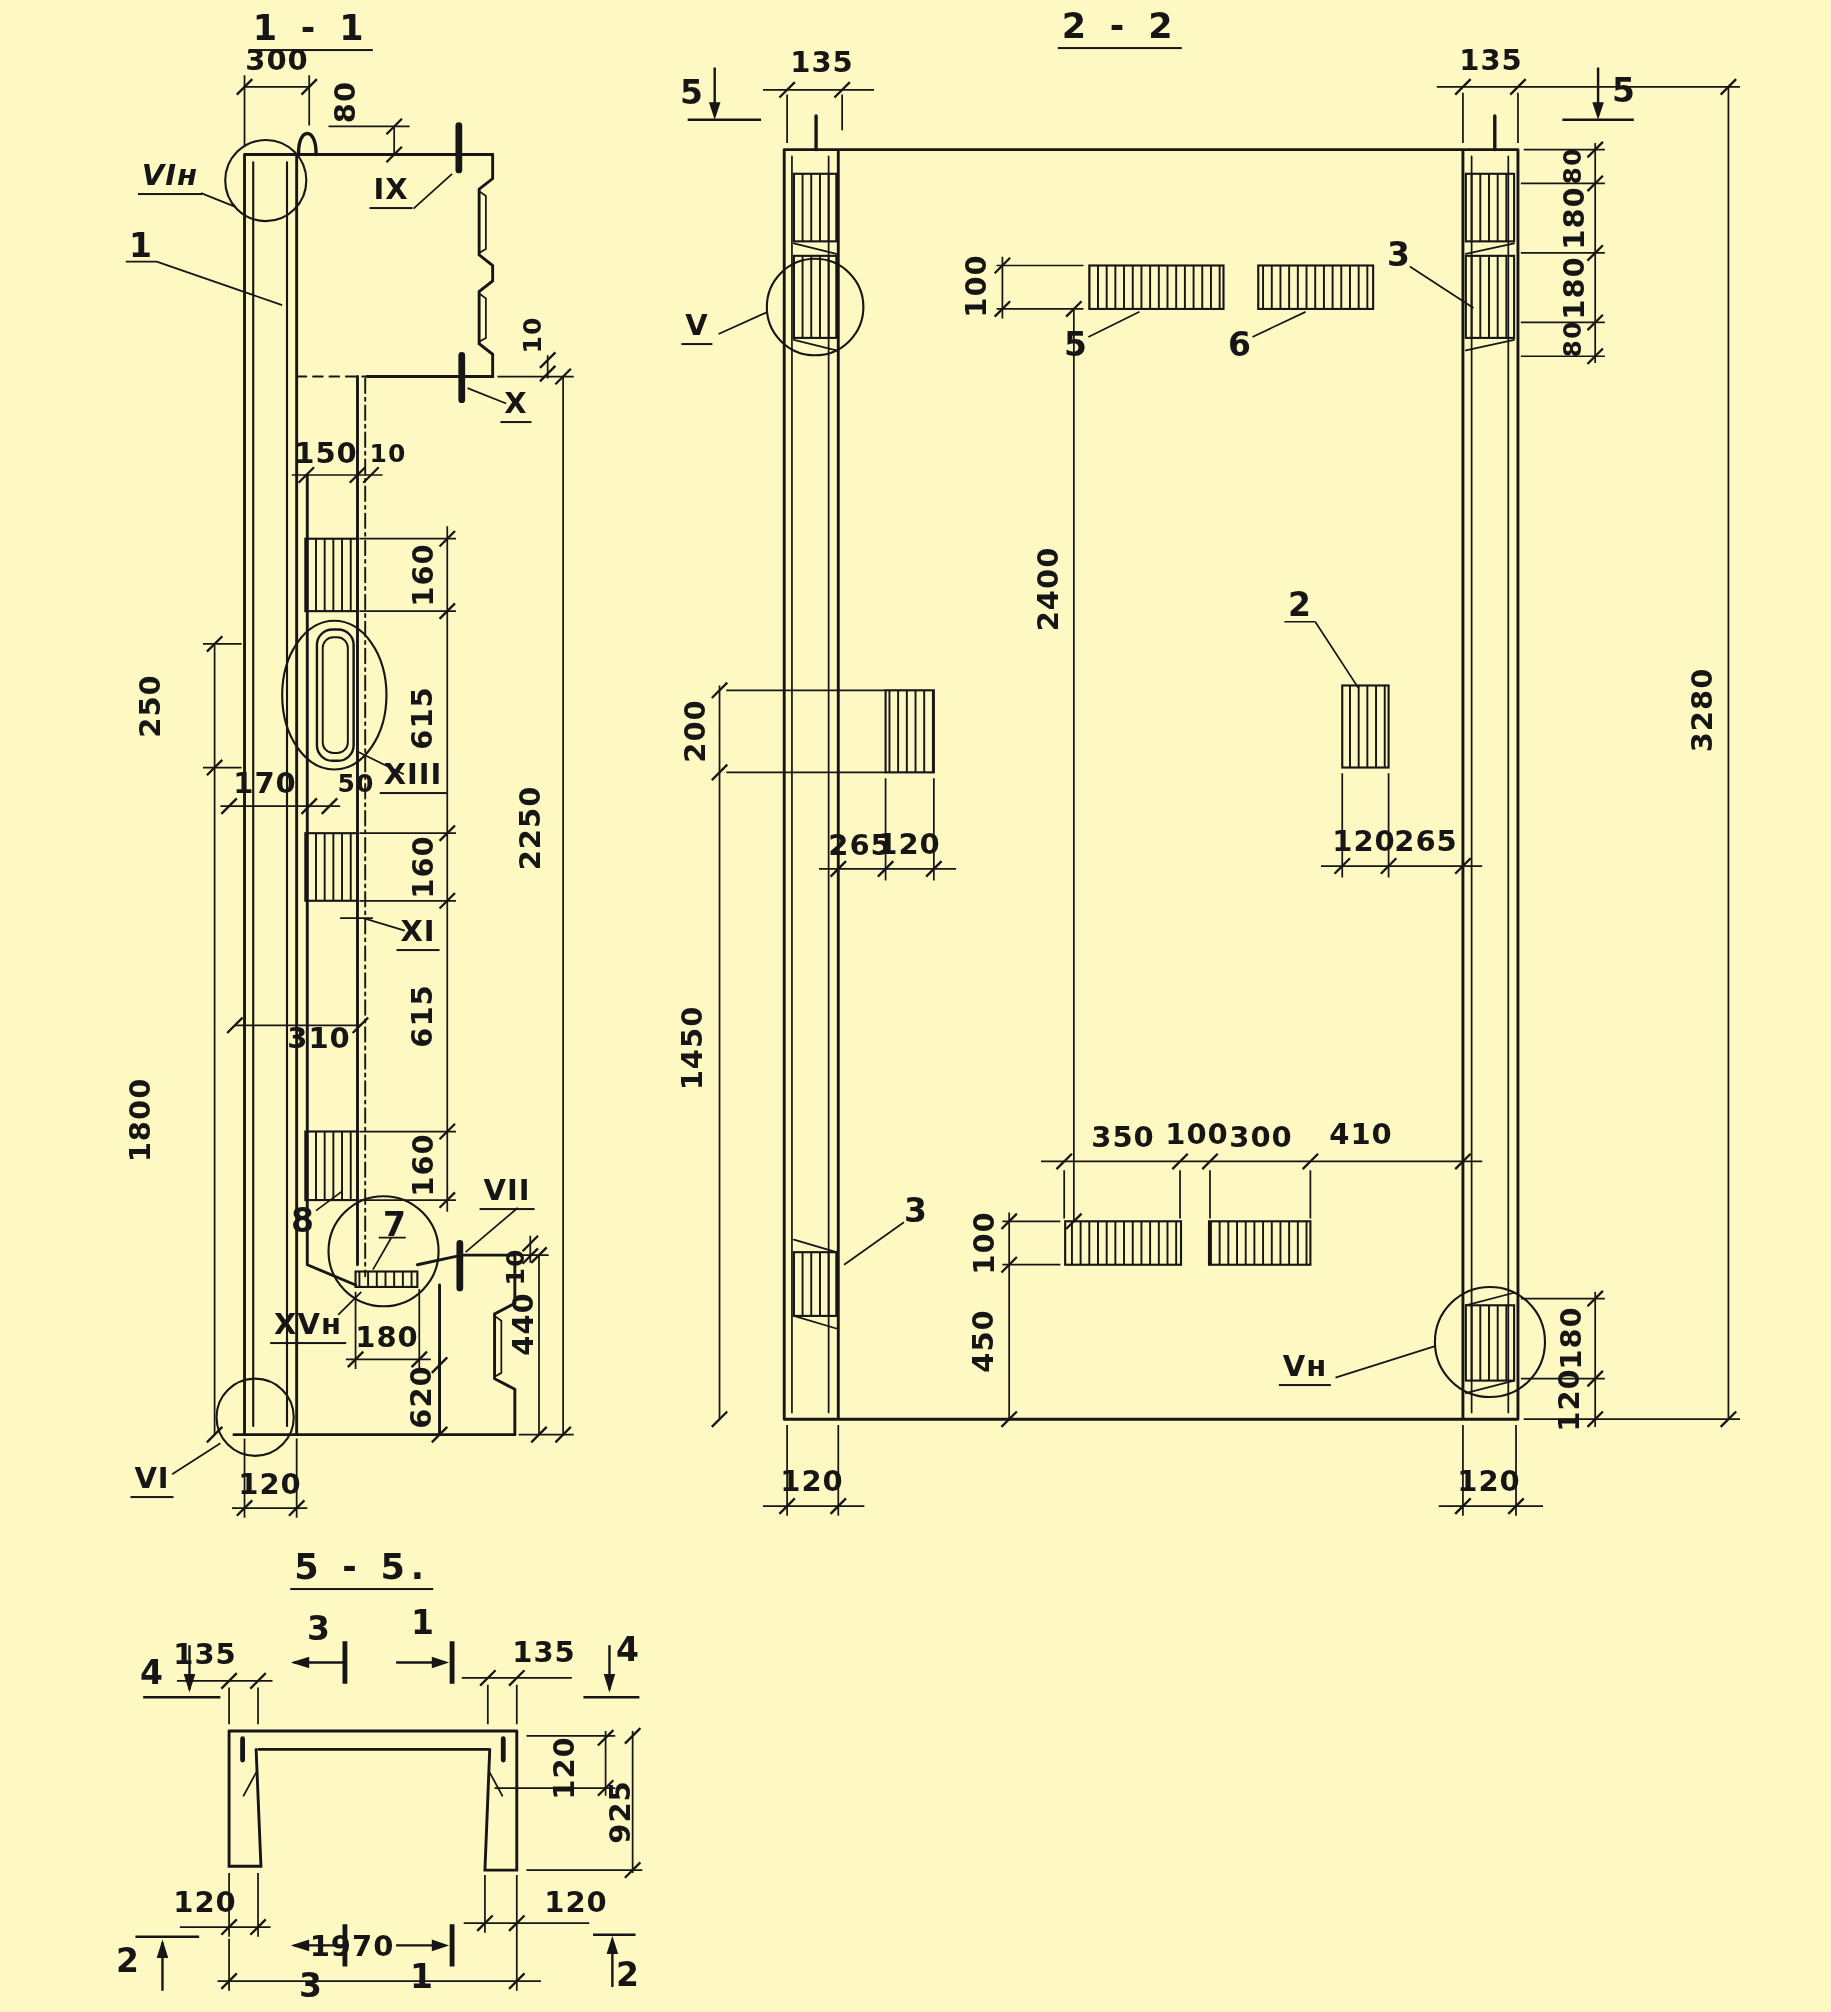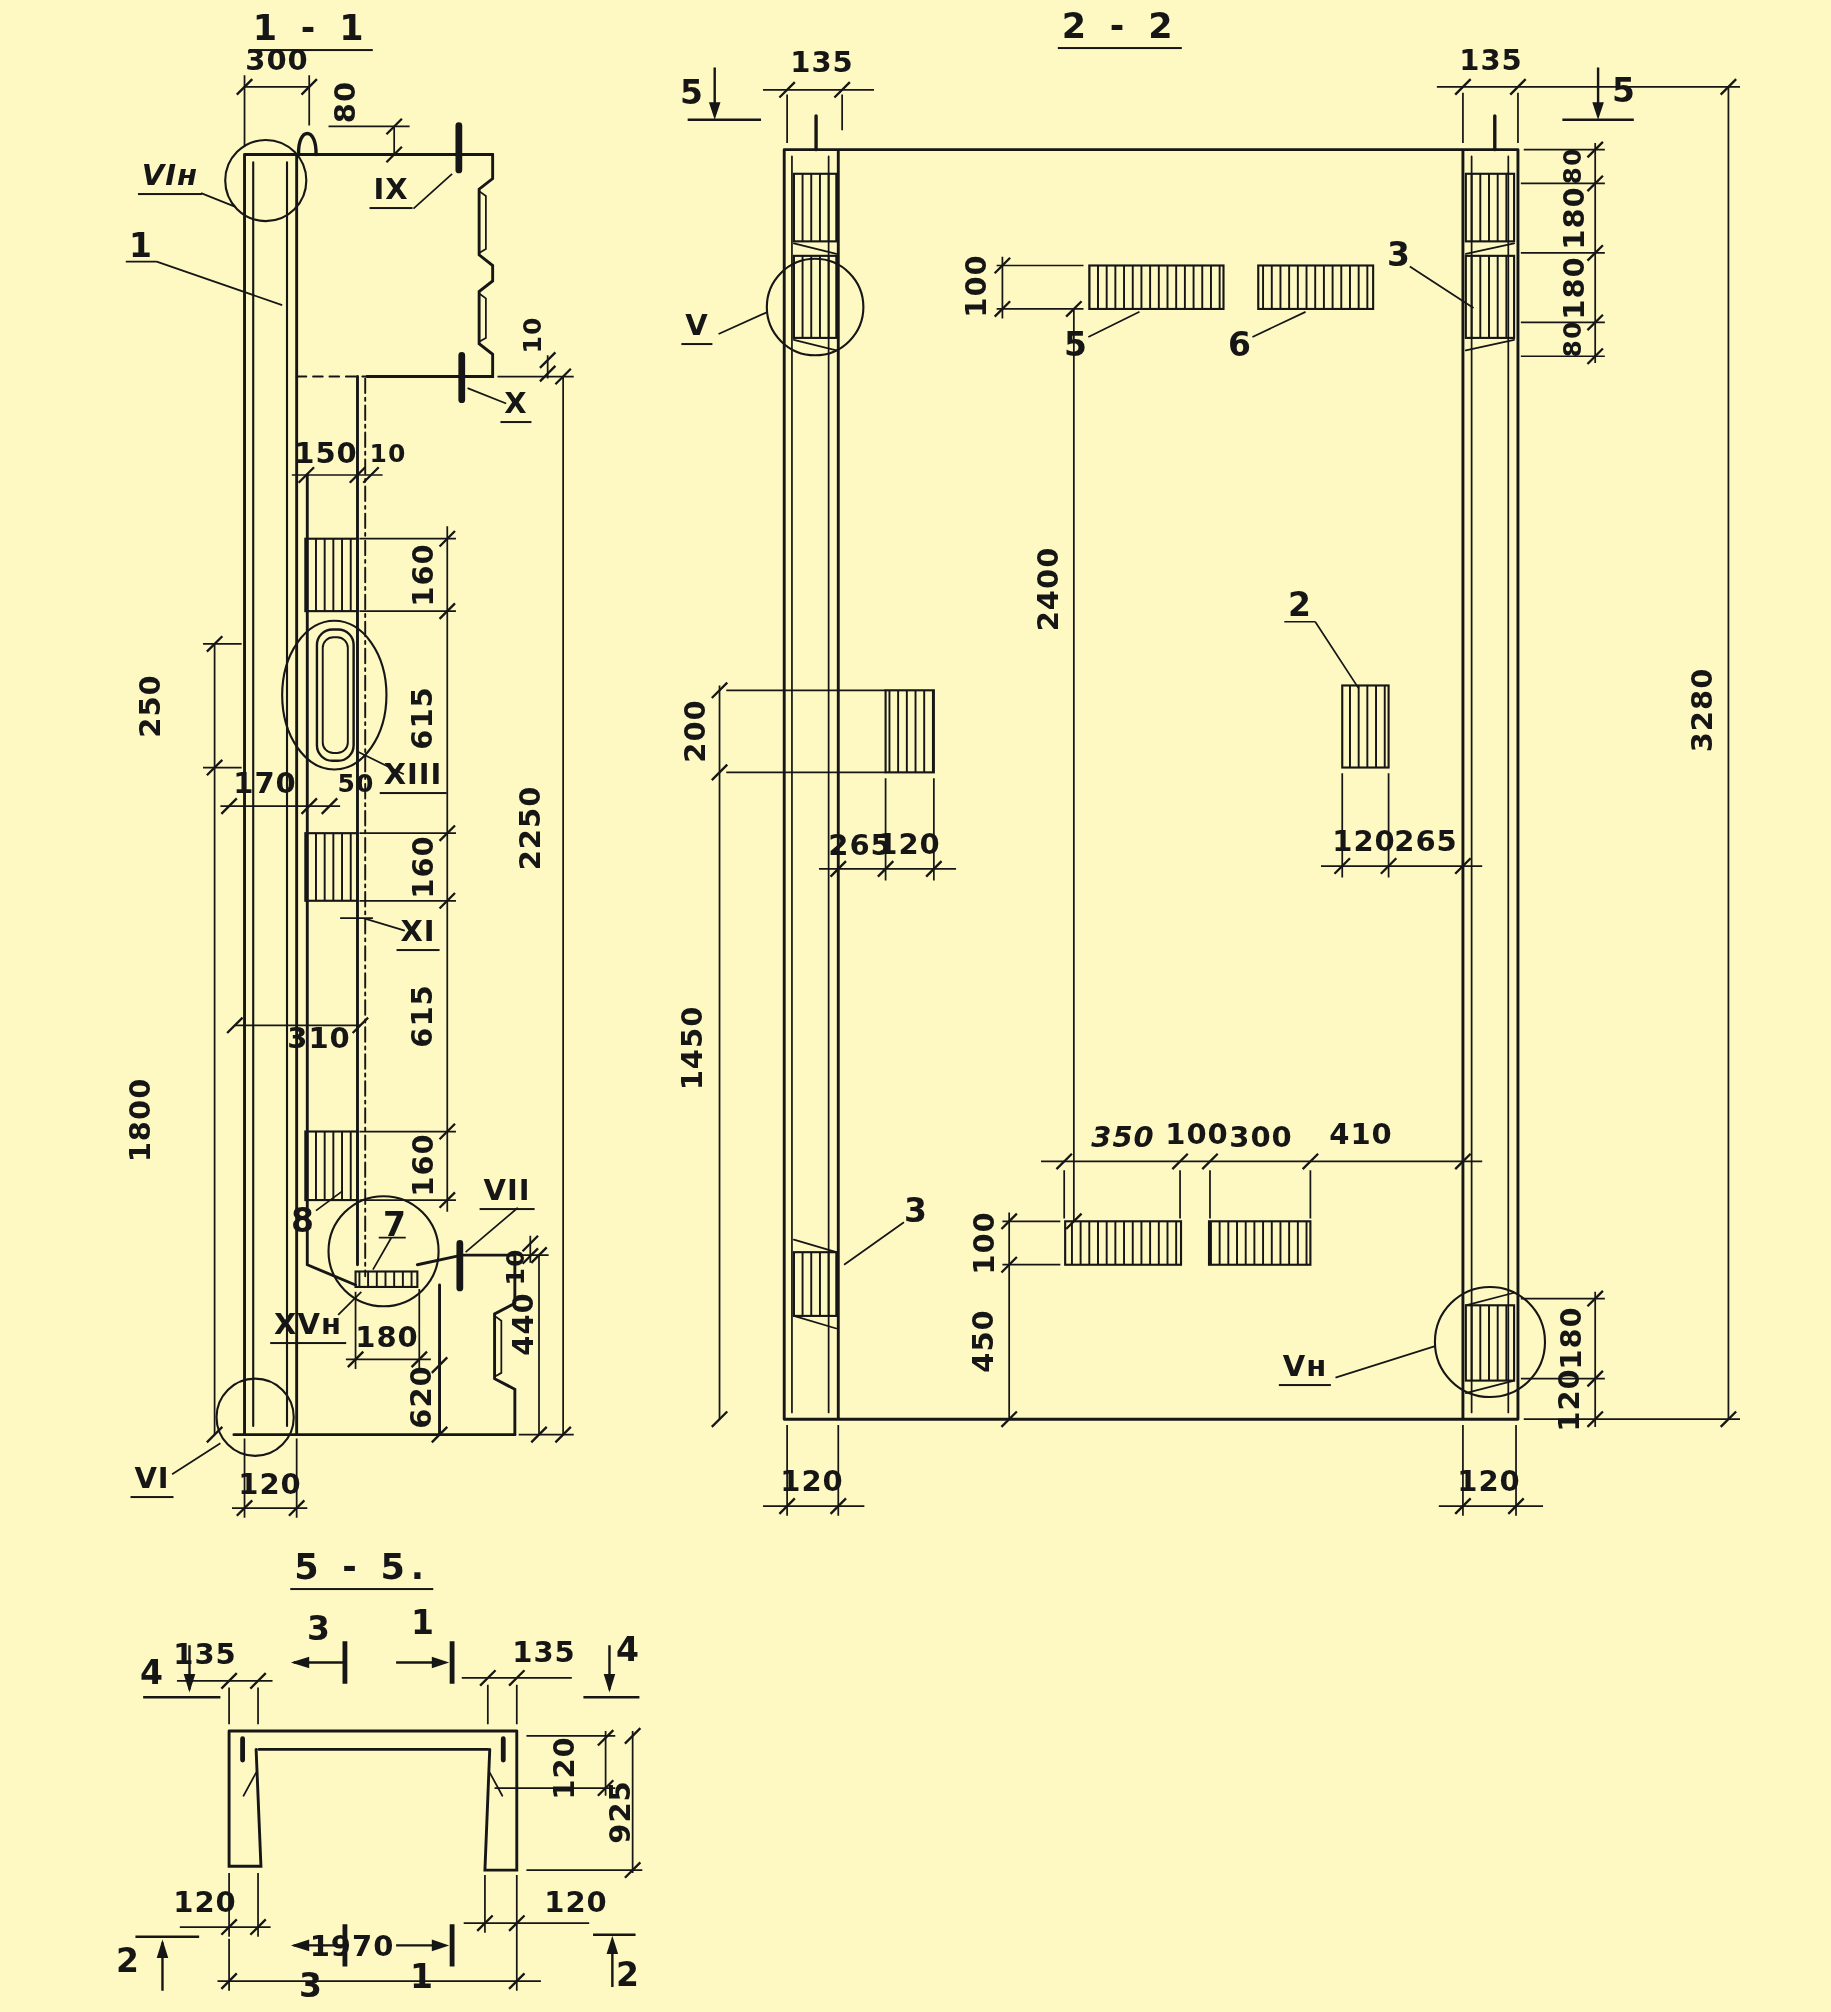--- a/index.html
+++ b/index.html
@@ -251,21 +251,21 @@
       <span class="ann ul" style="left: 697px; top: 328px;">V</span>
       <span class="ann rot" style="left: 1702px; top: 710px;">3280</span>
       <span class="ann rot" style="left: 1048px; top: 589px;">2400</span>
       <span class="ann" style="left: 1300px; top: 604px; font-size: 33px;">2</span>
       <span class="ann rot" style="left: 695px; top: 731px;">200</span>
       <span class="ann" style="left: 860px; top: 845px;">265</span>
       <span class="ann" style="left: 909px; top: 844px;">120</span>
       <span class="ann" style="left: 1364px; top: 841px;">120</span>
       <span class="ann" style="left: 1426px; top: 841px;">265</span>
       <span class="ann rot" style="left: 692px; top: 1048px;">1450</span>
-      <span class="ann" style="left: 1123px; top: 1137px; font-style: italic;">350</span>
+      <span class="ann" style="left: 1123px; top: 1137px;">350</span>
       <span class="ann" style="left: 1197px; top: 1134px;">100</span>
       <span class="ann" style="left: 1261px; top: 1137px;">300</span>
       <span class="ann" style="left: 1361px; top: 1134px;">410</span>
       <span class="ann rot" style="left: 984px; top: 1243px;">100</span>
       <span class="ann rot" style="left: 983px; top: 1341px;">450</span>
       <span class="ann" style="left: 916px; top: 1210px; font-size: 33px;">3</span>
       <span class="ann ul" style="left: 1305px; top: 1369px;">Vн</span>
       <span class="ann rot" style="left: 1571px; top: 1338px;">180</span>
       <span class="ann rot" style="left: 1569px; top: 1400px;">120</span>
       <span class="ann" style="left: 812px; top: 1481px;">120</span>

